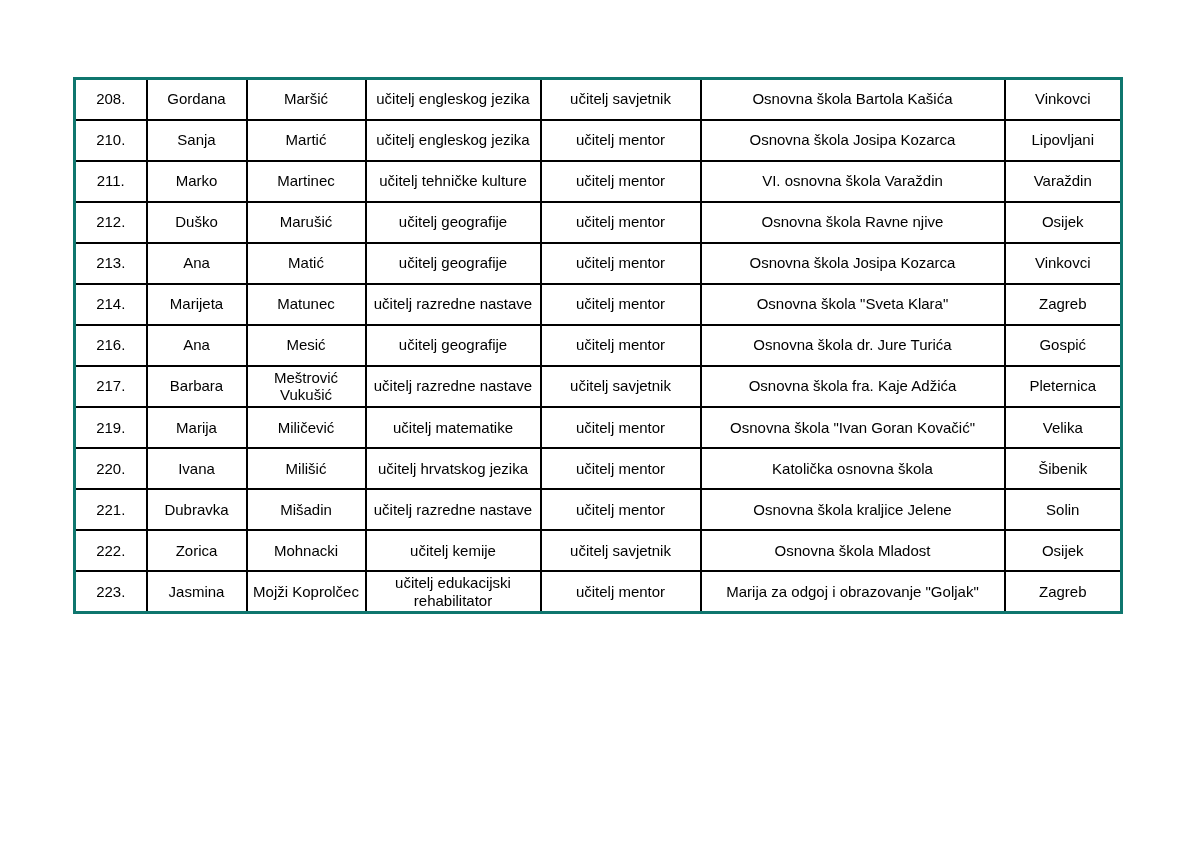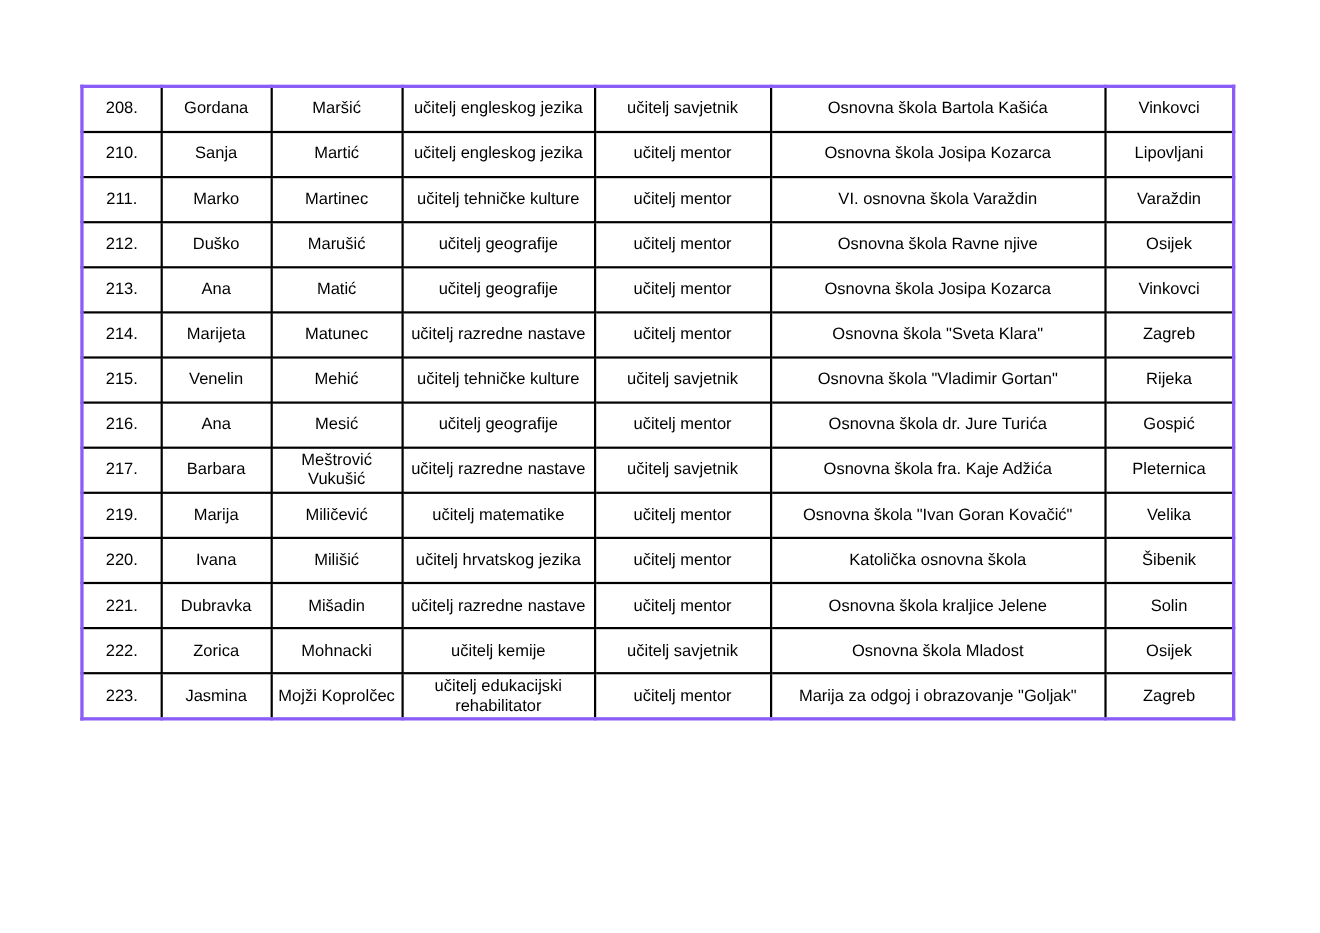--- a/index.html
+++ b/index.html
@@ -16,21 +16,21 @@
     background: #ffffff;
     overflow: hidden;
   }
   table.teacher-table {
     position: absolute;
     left: 73px;
     top: 77px;
     width: 1047px;
     border-collapse: collapse;
     table-layout: fixed;
-    border: 3px solid #8b5cf6;
+    border: 3px solid #0f766e;
   }
   table.teacher-table td {
     border: 2px solid #000000;
     text-align: center;
     vertical-align: middle;
     font-size: 15px;
     line-height: 1.18;
     color: #000000;
     height: 41px;
     padding: 2px 3px;
@@ -101,29 +101,20 @@
         <tr>
     <td>214.</td>
     <td>Marijeta</td>
     <td>Matunec</td>
     <td>učitelj razredne nastave</td>
     <td>učitelj mentor</td>
     <td>Osnovna škola "Sveta Klara"</td>
     <td>Zagreb</td>
   </tr>
         <tr>
-    <td>215.</td>
-    <td>Venelin</td>
-    <td>Mehić</td>
-    <td>učitelj tehničke kulture</td>
-    <td>učitelj savjetnik</td>
-    <td>Osnovna škola "Vladimir Gortan"</td>
-    <td>Rijeka</td>
-  </tr>
-        <tr>
     <td>216.</td>
     <td>Ana</td>
     <td>Mesić</td>
     <td>učitelj geografije</td>
     <td>učitelj mentor</td>
     <td>Osnovna škola dr. Jure Turića</td>
     <td>Gospić</td>
   </tr>
         <tr>
     <td>217.</td>

